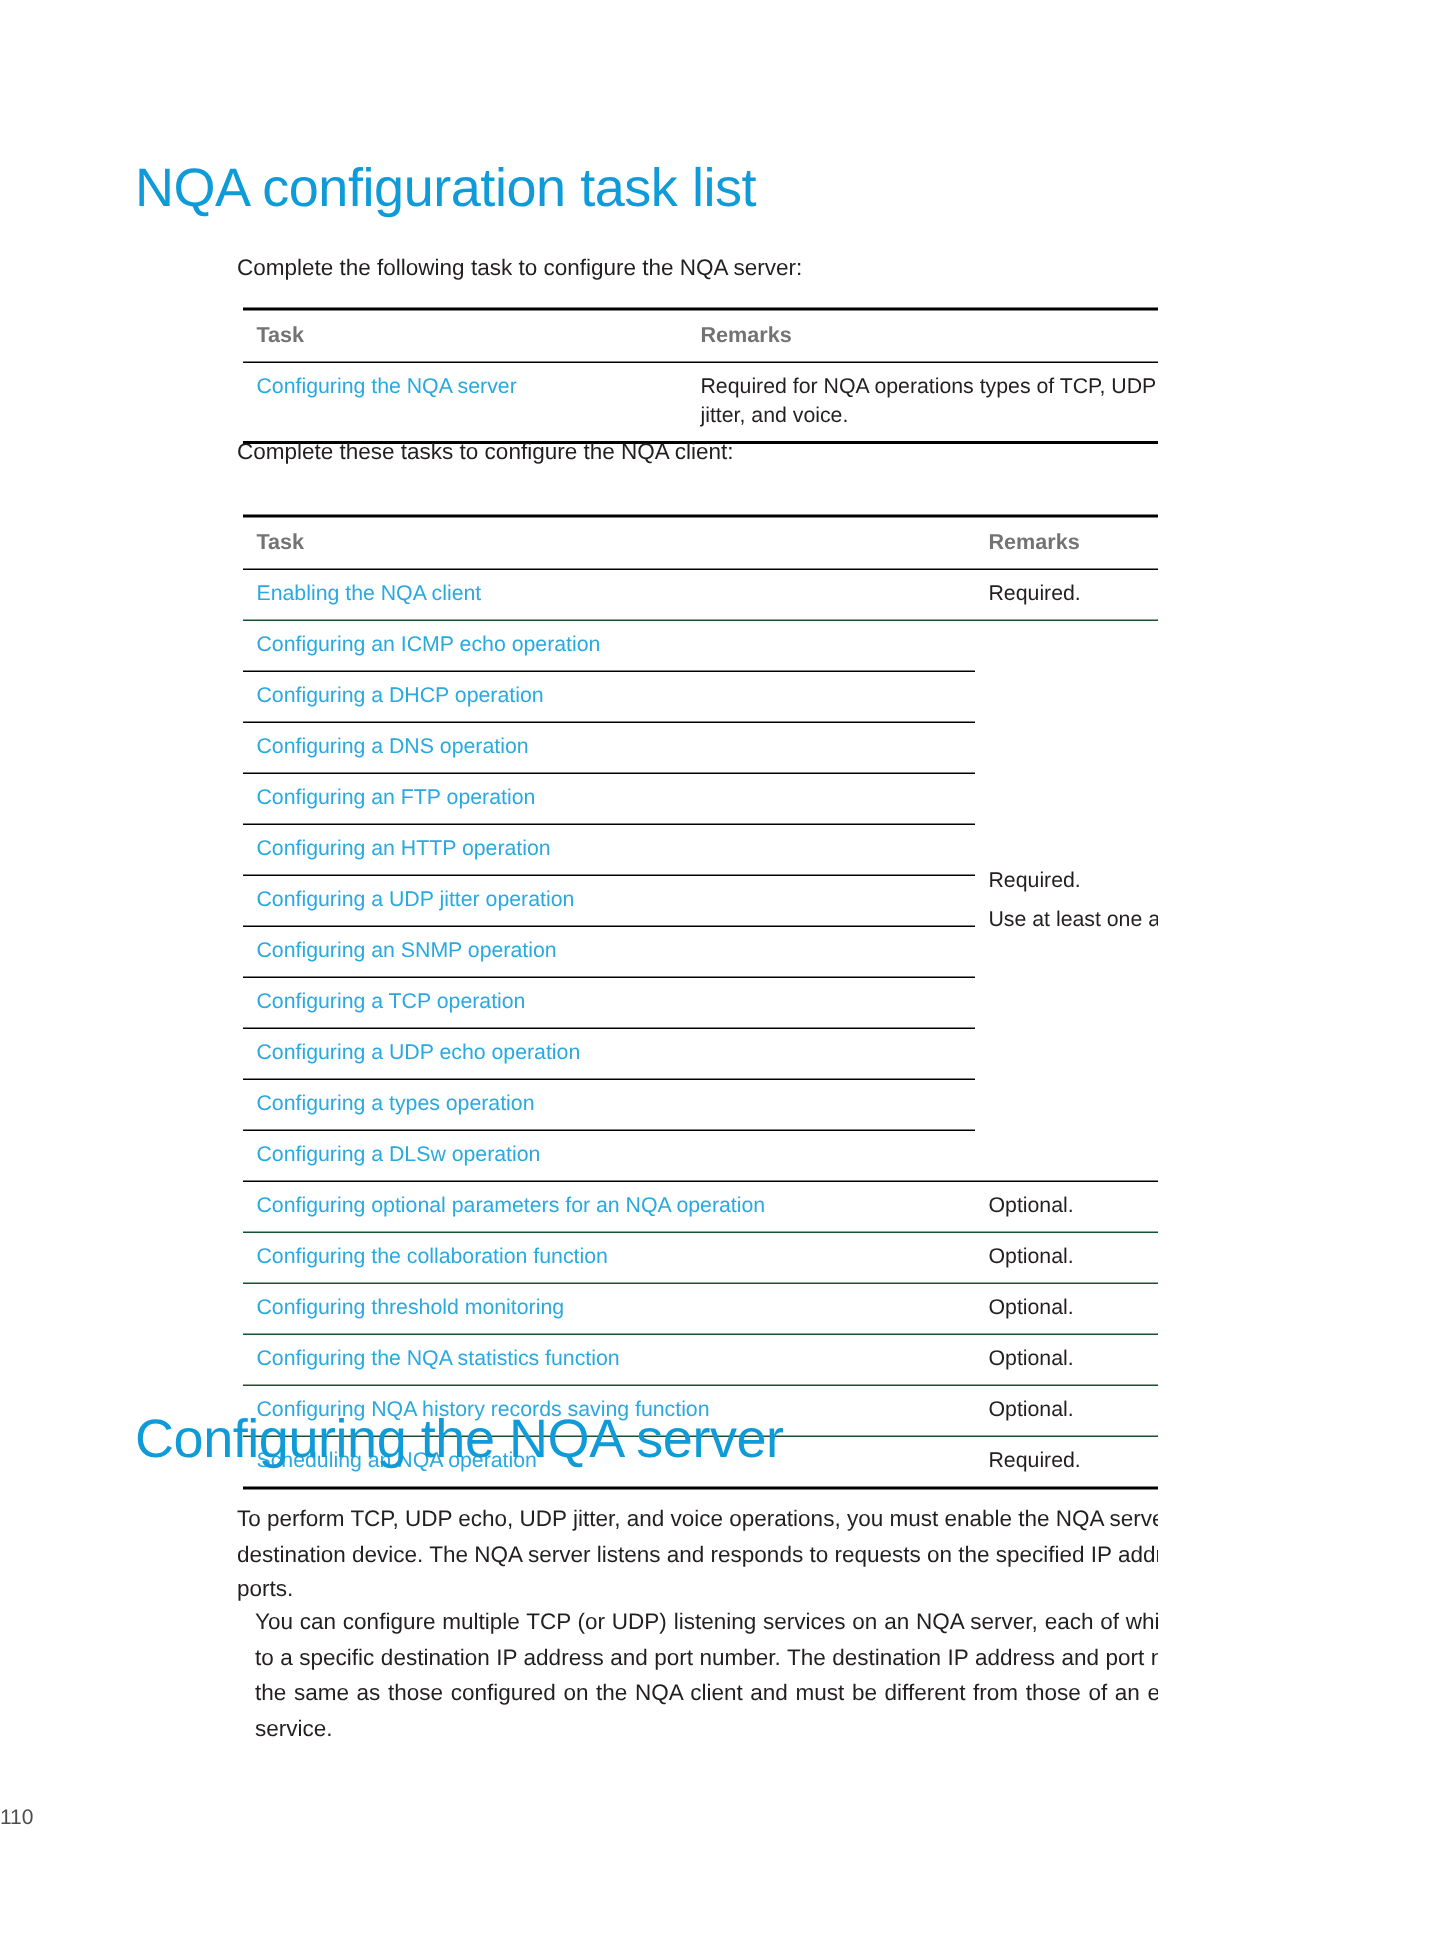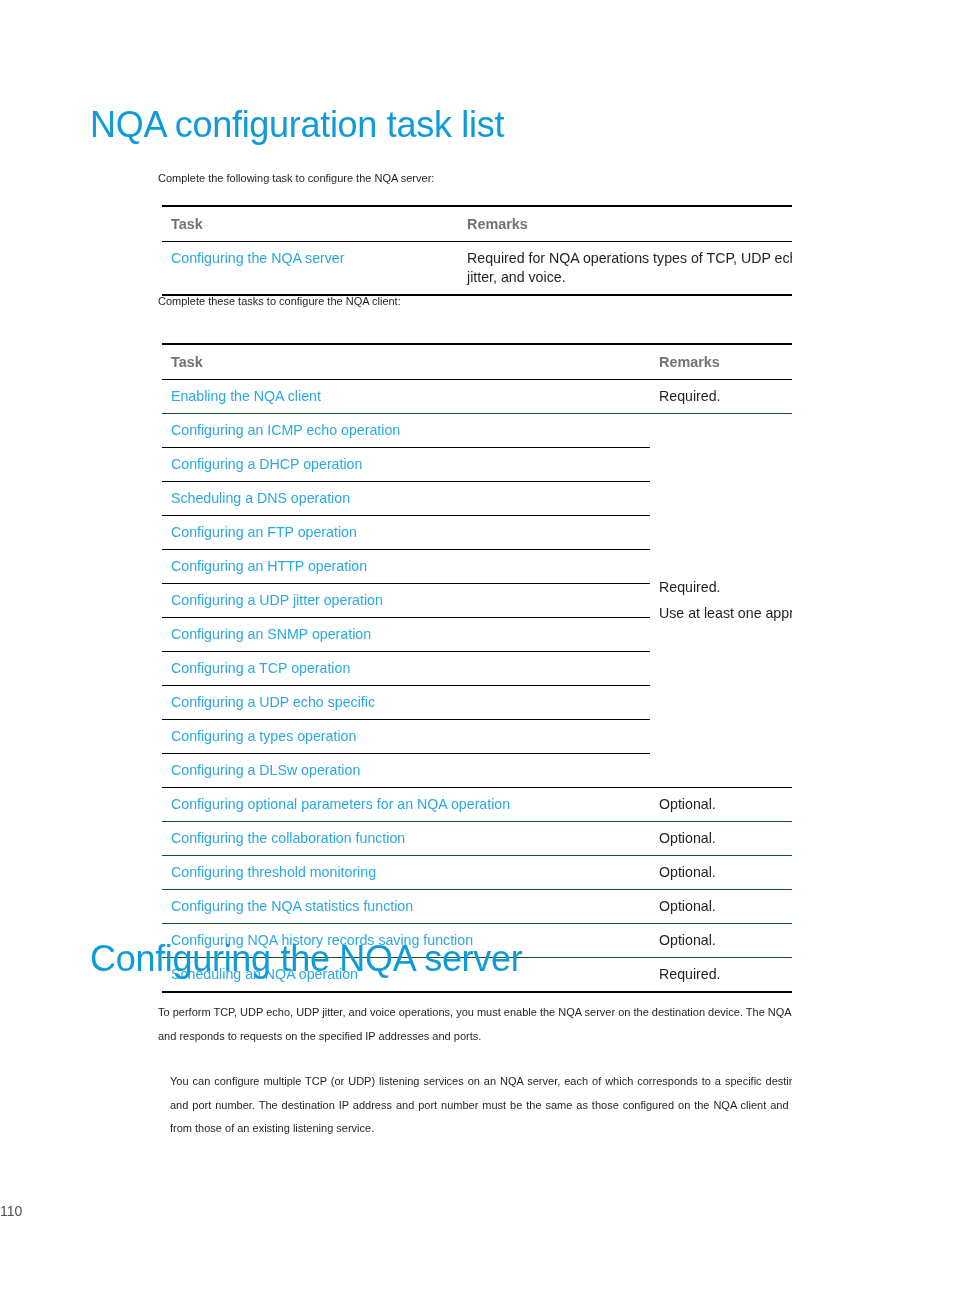--- a/index.html
+++ b/index.html
@@ -14,21 +14,20 @@
     font-family: "Liberation Sans", "DejaVu Sans", sans-serif;
     color: #231f20;
     -webkit-font-smoothing: antialiased;
   }
   .page {
     position: absolute;
     left: 0; top: 0;
     width: 772px;
     height: 1296px;
     overflow: hidden;
-    padding-left: 20px;
   }
 
   
   h1.doc-h1 {
     position: absolute;
     margin: 0;
     left: 90px;
     font-family: "Liberation Sans", "DejaVu Sans", sans-serif;
     font-weight: 400;
     font-size: 36px;
@@ -39,21 +38,21 @@
   }
   h1.h1-a { top: 103px; }
   h1.h1-b { top: 937px; }
 
   
   p.body {
     position: absolute;
     margin: 0;
     left: 158px;
     width: 706px;
-    font-size: 11px;
+    font-size: 15px;
     line-height: 23.5px;
     color: #231f20;
   }
   p.p-lead1 { top: 167px; width: 706px; }
   p.p-lead2 { top: 290px; width: 706px; }
   p.p-body1 { top: 1001px; }
   p.p-body2 { top: 1070px; text-align: justify; margin-left: 12px; }
 
   
   .tbl {
@@ -201,21 +200,21 @@
       </tr>
 
       <tr>
         <td class="merged-task">
           <a class="tasklink">Configuring a DHCP operation</a>
         </td>
       </tr>
 
       <tr>
         <td class="merged-task">
-          <a class="tasklink">Scheduling a DNS operation</a>
+          <a class="tasklink">Configuring a DNS operation</a>
         </td>
       </tr>
 
       <tr>
         <td class="merged-task">
           <a class="tasklink">Configuring an FTP operation</a>
         </td>
       </tr>
 
       <tr>
@@ -237,21 +236,21 @@
       </tr>
 
       <tr>
         <td class="merged-task">
           <a class="tasklink">Configuring a TCP operation</a>
         </td>
       </tr>
 
       <tr>
         <td class="merged-task">
-          <a class="tasklink">Configuring a UDP echo specific</a>
+          <a class="tasklink">Configuring a UDP echo operation</a>
         </td>
       </tr>
 
       <tr>
         <td class="merged-task">
           <a class="tasklink">Configuring a types operation</a>
         </td>
       </tr>
 
       <tr>

